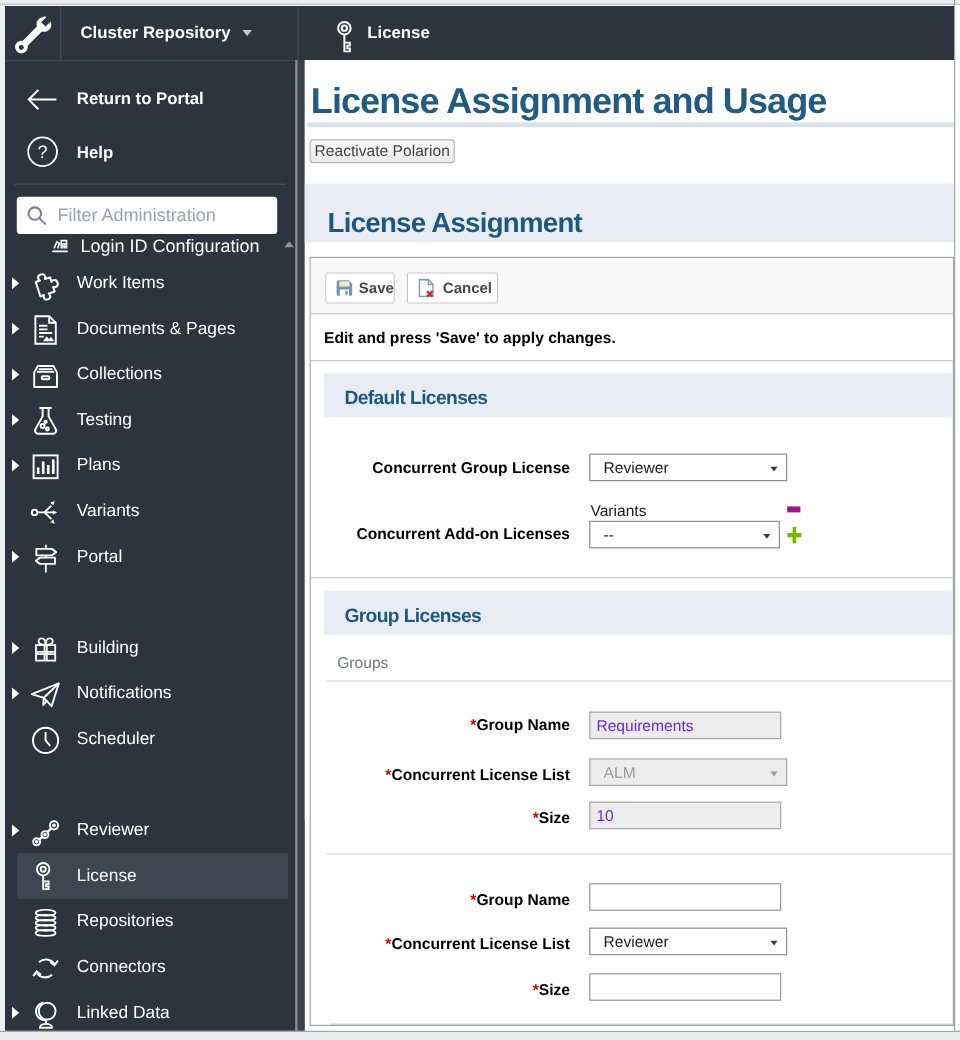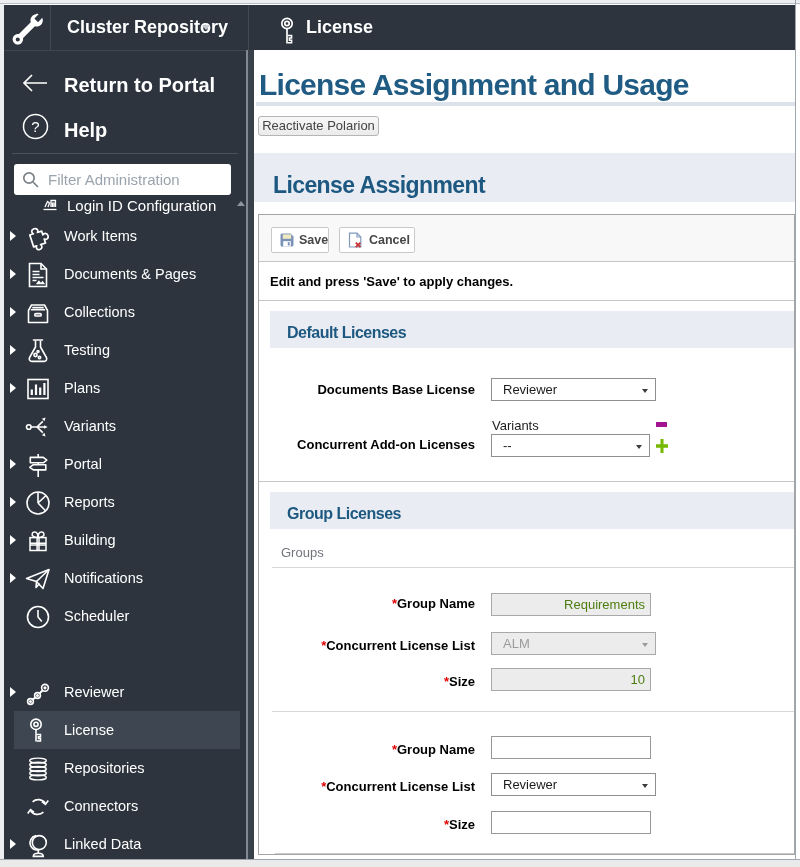--- a/index.html
+++ b/index.html
@@ -11,29 +11,29 @@
 #f-top { left:0; top:0; width:800px; height:4px; background:#eceef0; border-bottom:1px solid #b9bfc6; }
 #f-left { left:0; top:4px; width:4px; height:856px; background:#eceef0; }
 #f-right { left:795px; top:0; width:1px; height:860px; background:#9fa6ad; }
 #f-bottom { left:0; top:859px; width:800px; height:1px; background:#9fa6ad; }
 #f-bottom2 { left:0; top:860px; width:800px; height:7px; background:#eaeaea; }
 
 
 #topbar { left:4px; top:5px; width:791px; height:45px; background:#2d343e; }
 #logo-sep { position:absolute; left:46px; top:0; width:1px; height:45px; background:#414953; }
 #top-sep { position:absolute; left:244px; top:0; width:1px; height:45px; background:#414953; }
-#topbar .tt { position:absolute; top:0; height:45px; line-height:45px; color:#fff; font-size:18px; font-weight:bold; }
+#topbar .tt { position:absolute; top:0; height:45px; line-height:45px; color:#fff; font-size:14px; font-weight:bold; }
 #caret { position:absolute; left:198px; top:20px; width:0; height:0; border-top:5px solid #c7ccd2; border-left:4px solid transparent; border-right:4px solid transparent; }
 
 
 #sidebar { left:4px; top:50px; width:242px; height:809px; background:#2d343e; border-top:1px solid #404751; }
 #sb-divider { position:absolute; left:8px; top:102px; width:226px; height:1px; background:#4a515b; }
 #filter { position:absolute; left:10px; top:113px; width:217px; height:31px; background:#fff; border-radius:3px; }
 #filter .ph { position:absolute; left:34px; top:0; line-height:31px; font-size:15px; color:#9ba3ac; }
-.sbtop { position:absolute; left:60px; color:#fff; font-size:20px; font-weight:bold; }
+.sbtop { position:absolute; left:60px; color:#fff; font-size:14px; font-weight:bold; }
 .mrow { position:absolute; left:0; width:238px; height:38px; }
 .mrow .exp { position:absolute; left:6px; top:14px; width:0; height:0; border-left:6px solid #fff; border-top:5px solid transparent; border-bottom:5px solid transparent; }
 .mrow .lbl { position:absolute; left:60px; top:0; height:38px; line-height:38px; color:#fff; font-size:14.5px; white-space:nowrap; }
 .mrow svg { position:absolute; left:20px; top:6px; }
 #hl { position:absolute; left:10px; top:660px; width:226px; height:38px; background:#3e4651; }
 #sb-uparr { position:absolute; left:233px; top:150px; width:0; height:0; border-bottom:5px solid #8d949d; border-left:4px solid transparent; border-right:4px solid transparent; }
 
 
 #splitter { left:246px; top:50px; width:8px; height:809px; background:#38404a; border-left:2px solid #808893; }
 
@@ -54,21 +54,21 @@
 #btn-save .t { position:absolute; left:27px; top:0; line-height:24px; }
 #btn-cancel { left:80px; width:76px; }
 #btn-cancel .t { position:absolute; left:29px; top:0; line-height:24px; }
 #msg { position:absolute; left:0; top:47px; width:535px; height:39px; background:#fff; border-bottom:1px solid #c6c6c6; }
 #msg span { position:absolute; left:11px; top:0; line-height:39px; font-weight:bold; font-size:13px; color:#000; }
 .secbar2 { position:absolute; left:11px; width:524px; height:37px; background:#e9edf3; }
 .secbar2 span { position:absolute; left:17px; top:13px; font-size:16px; font-weight:bold; color:#1d5880; letter-spacing:-0.5px; }
 .flabel { position:absolute; left:0; width:216px; text-align:right; font-weight:bold; font-size:13px; color:#000; white-space:nowrap; }
 .star { color:#e00000; }
 .finp { position:absolute; left:232px; width:160px; height:23px; border:1px solid #979797; background:#fff; font-size:13px; color:#333; line-height:21px; padding:0 5px; white-space:nowrap; overflow:hidden; }
-.finp.dis { background:#ececec; border-color:#a9a9a9; color:#4d7c0f;text-align:right; }
+.finp.dis { background:#ececec; border-color:#a9a9a9; color:#6d28d9; }
 .fsel { position:absolute; left:232px; width:165px; height:23px; border:1px solid #8f8f8f; background:#fff; }
 .fsel .txt { position:absolute; left:11px; top:0; line-height:21px; font-size:13px; color:#1c1c1c; }
 .fsel .arr { position:absolute; right:0; top:0; width:17px; height:21px; }
 .fsel .arr:after { content:""; position:absolute; left:4px; top:10px; width:0; height:0; border-top:4px solid #3c3c3c; border-left:3.5px solid transparent; border-right:3.5px solid transparent; }
 .fsel.dis { background:#ececec; border-color:#a9a9a9; }
 .fsel.dis .txt { color:#9b9b9b; }
 .fsel.dis .arr:after { border-top-color:#9b9b9b; }
 .hsep { position:absolute; left:13px; width:522px; height:1px; background:#d8d8d8; }
 .hline { position:absolute; left:0; width:535px; height:1px; background:#c6c6c6; }
 #groups-lbl { position:absolute; left:22px; top:330px; font-size:13px; color:#70757c; }
@@ -196,30 +196,20 @@
         <span class="exp"></span>
       <svg width="28" height="28" viewBox="0 0 28 28">
           <g fill="none" stroke="#fff" stroke-width="1.6" stroke-linejoin="round">
             <path d="M14.2 3 v3.2 M14.2 11.8 v1.9 M14.2 18.9 V26"></path>
             <path d="M6.3 6.4 H19.3 L22.8 9.1 19.3 11.8 H6.3 z"></path>
             <path d="M21.8 13.7 H9.3 L5.8 16.3 9.3 18.9 H21.8 z"></path>
           </g>
         </svg>
       <span class="lbl">Portal</span>
     </div>
-    <div class="mrow" style="top:432px">
-        <span class="exp"></span>
-      <svg width="28" height="28" viewBox="0 0 28 28">
-          <g fill="none" stroke="#fff" stroke-width="1.6">
-            <circle cx="14" cy="14" r="11"></circle>
-            <path d="M14 14 V3 M14 14 L22 6.5 M14 14 L21.8 22"></path>
-          </g>
-        </svg>
-      <span class="lbl">Reports</span>
-    </div>
     <div class="mrow" style="top:470px">
         <span class="exp"></span>
       <svg width="28" height="28" viewBox="0 0 28 28">
           <g fill="none" stroke="#fff" stroke-width="1.5">
             <rect x="6" y="10.6" width="16" height="12.9"></rect>
             <path d="M13.1 10.6 V23.5 M15 10.6 V23.5"></path>
             <path d="M6 16.2 H22 M6 18.1 H22"></path>
             <path d="M13.9 10.4 C10 10.4 7.6 9 8.2 6.7 C8.8 4.4 12.2 4.4 13.3 6.6 C13.9 7.8 13.9 9.2 13.9 10.4 Z"></path>
             <path d="M14.2 10.4 C18.1 10.4 20.5 9 19.9 6.7 C19.3 4.4 15.9 4.4 14.8 6.6 C14.2 7.8 14.2 9.2 14.2 10.4 Z"></path>
           </g>
@@ -337,21 +327,21 @@
               <path fill="none" stroke="#8099bb" stroke-width="1.2" d="M10 1.2 V5 h3.8"></path>
               <path stroke="#c53434" stroke-width="1.9" fill="none" d="M8.8 10.6 l4.6 4.6 M13.4 10.6 l-4.6 4.6"></path>
             </svg>
           <span class="t">Cancel</span>
         </div>
       </div>
 
       <div class="secbar2" style="top:96px">
           <span>Default Licenses</span>
         </div>
-      <div class="flabel" style="top:167px">Documents Base License</div>
+      <div class="flabel" style="top:167px">Concurrent Group License</div>
       <div class="fsel" style="top:163px">
           <span class="txt">Reviewer</span>
           <span class="arr"></span>
         </div>
       <div class="flabel" style="top:222px">Concurrent Add-on Licenses</div>
       <div style="position:absolute;left:233px;top:203px;font-size:13px;color:#1c1c1c;">Variants</div>
       <div style="position:absolute;left:397px;top:207px;width:11px;height:5px;background:#a3158f"></div>
       <div class="fsel" style="top:219px;width:159px">
           <span class="txt">--</span>
           <span class="arr"></span>

